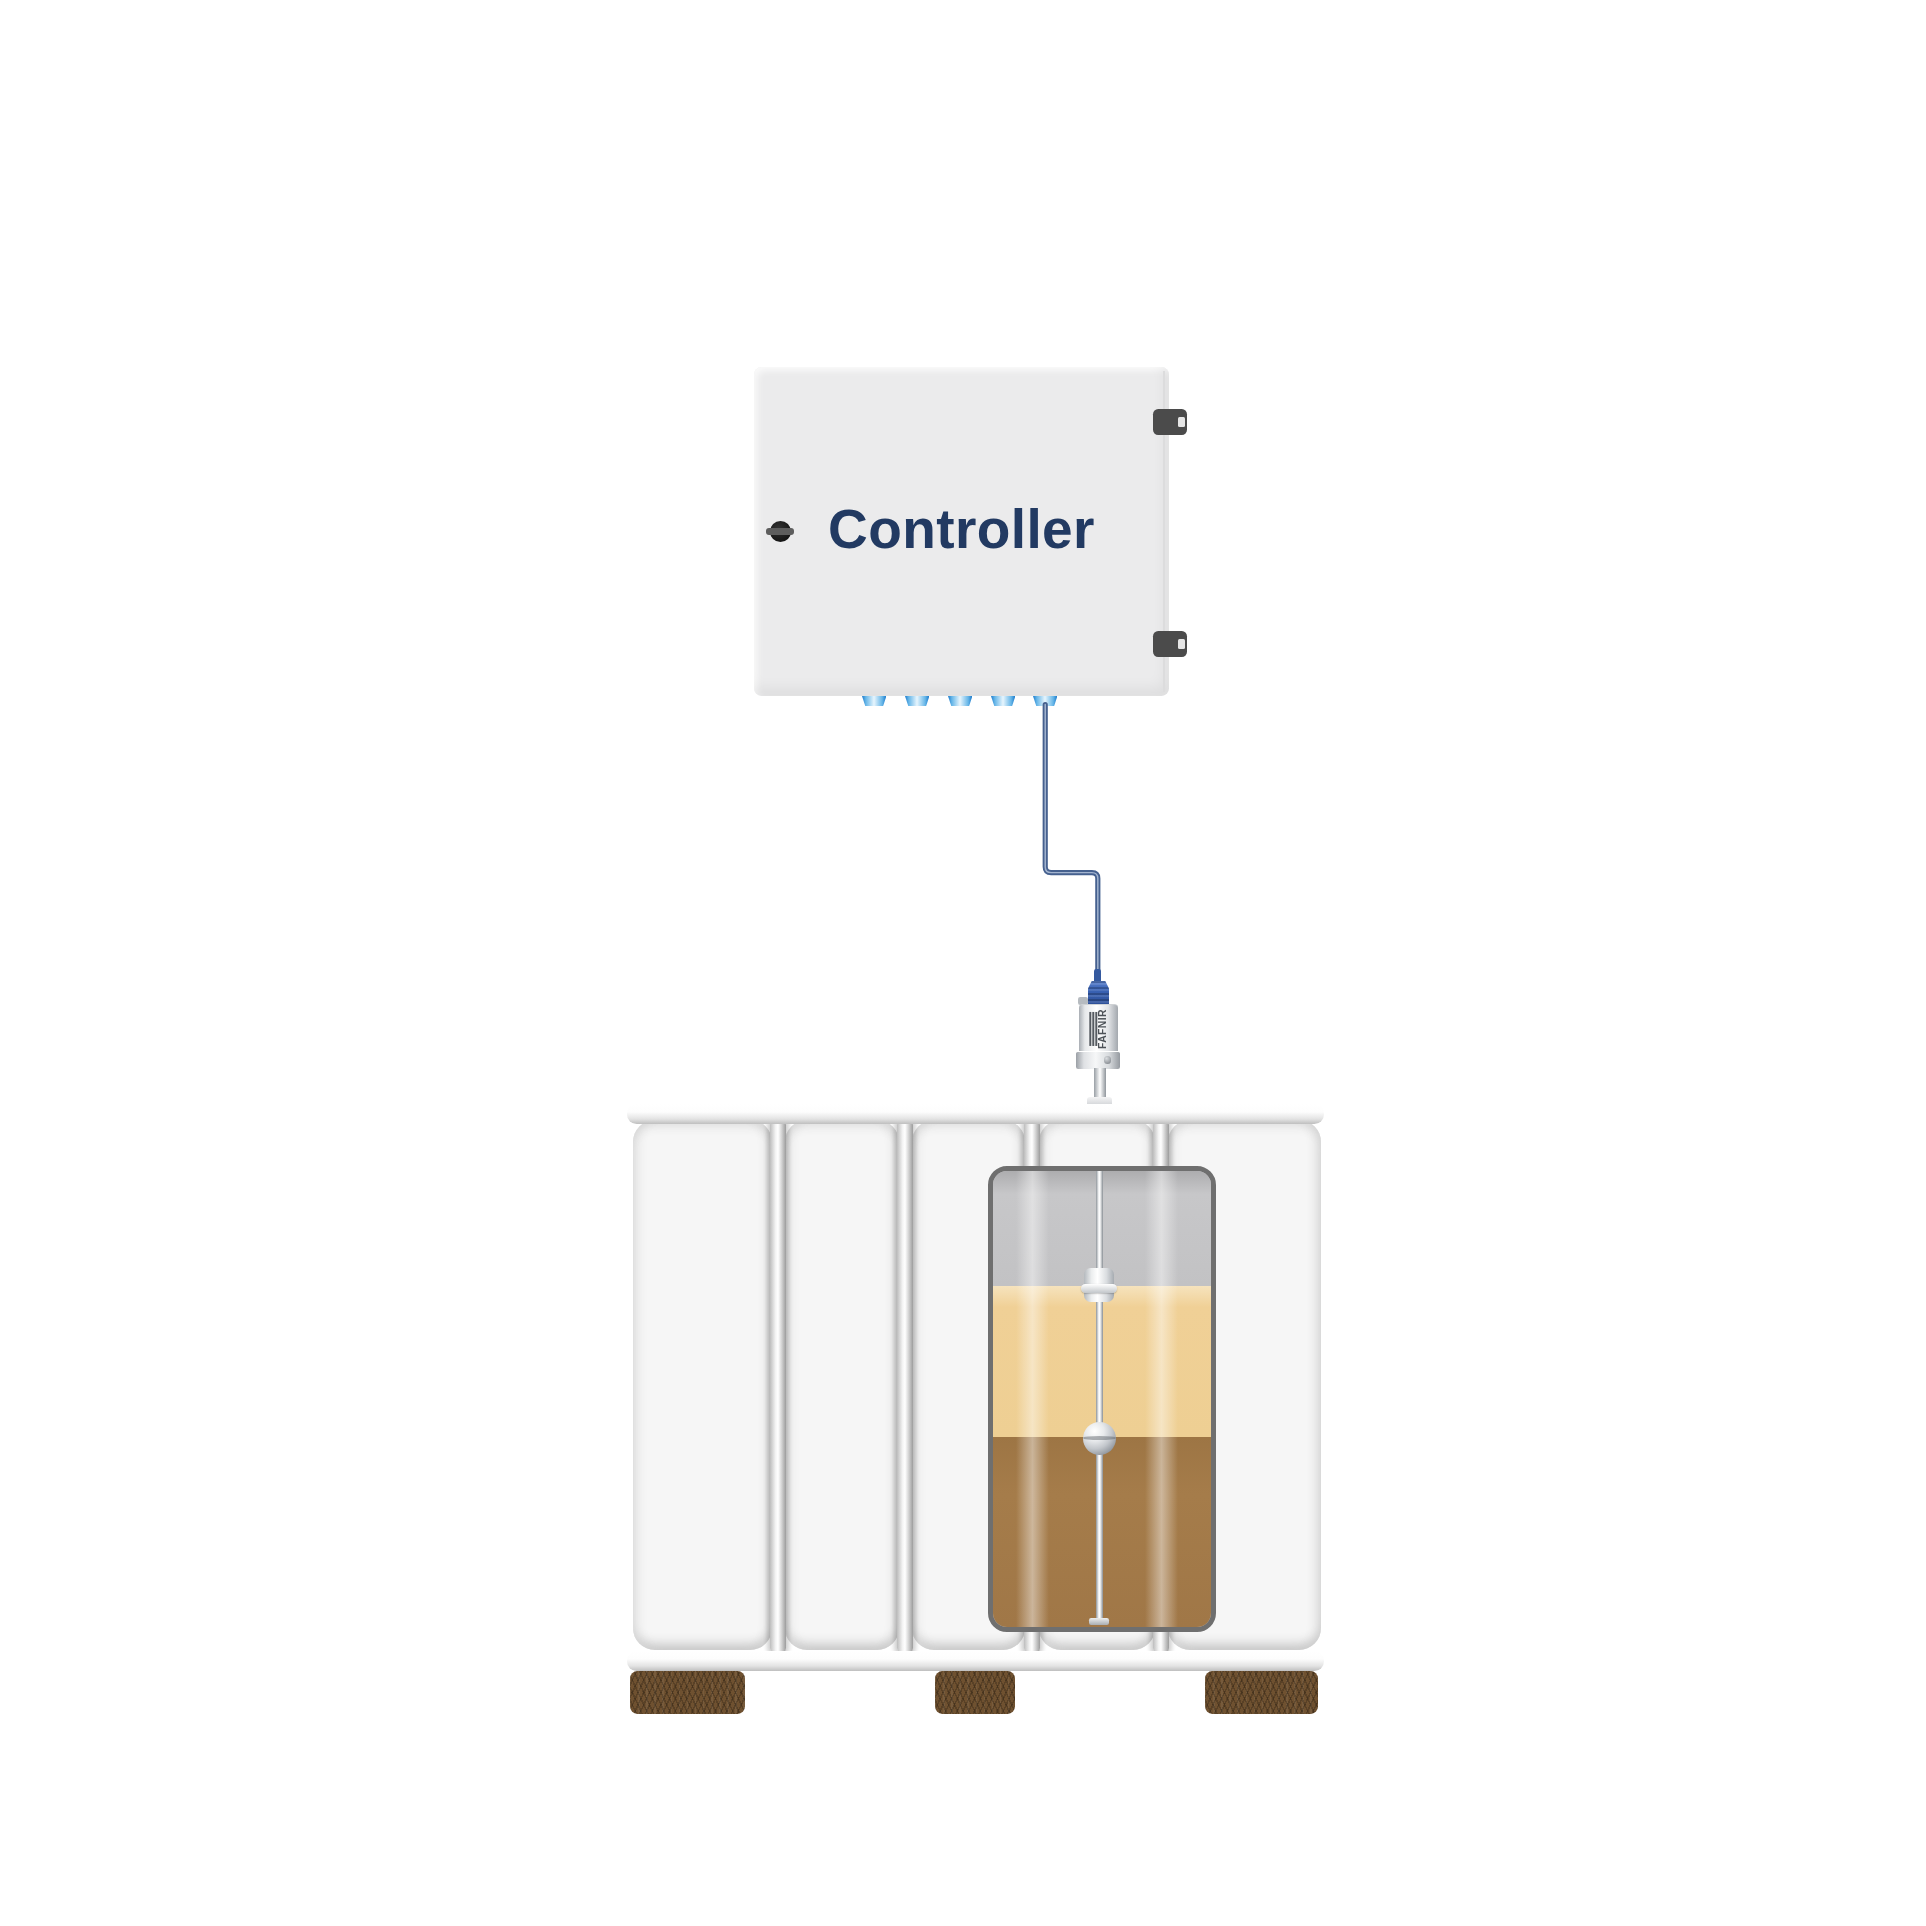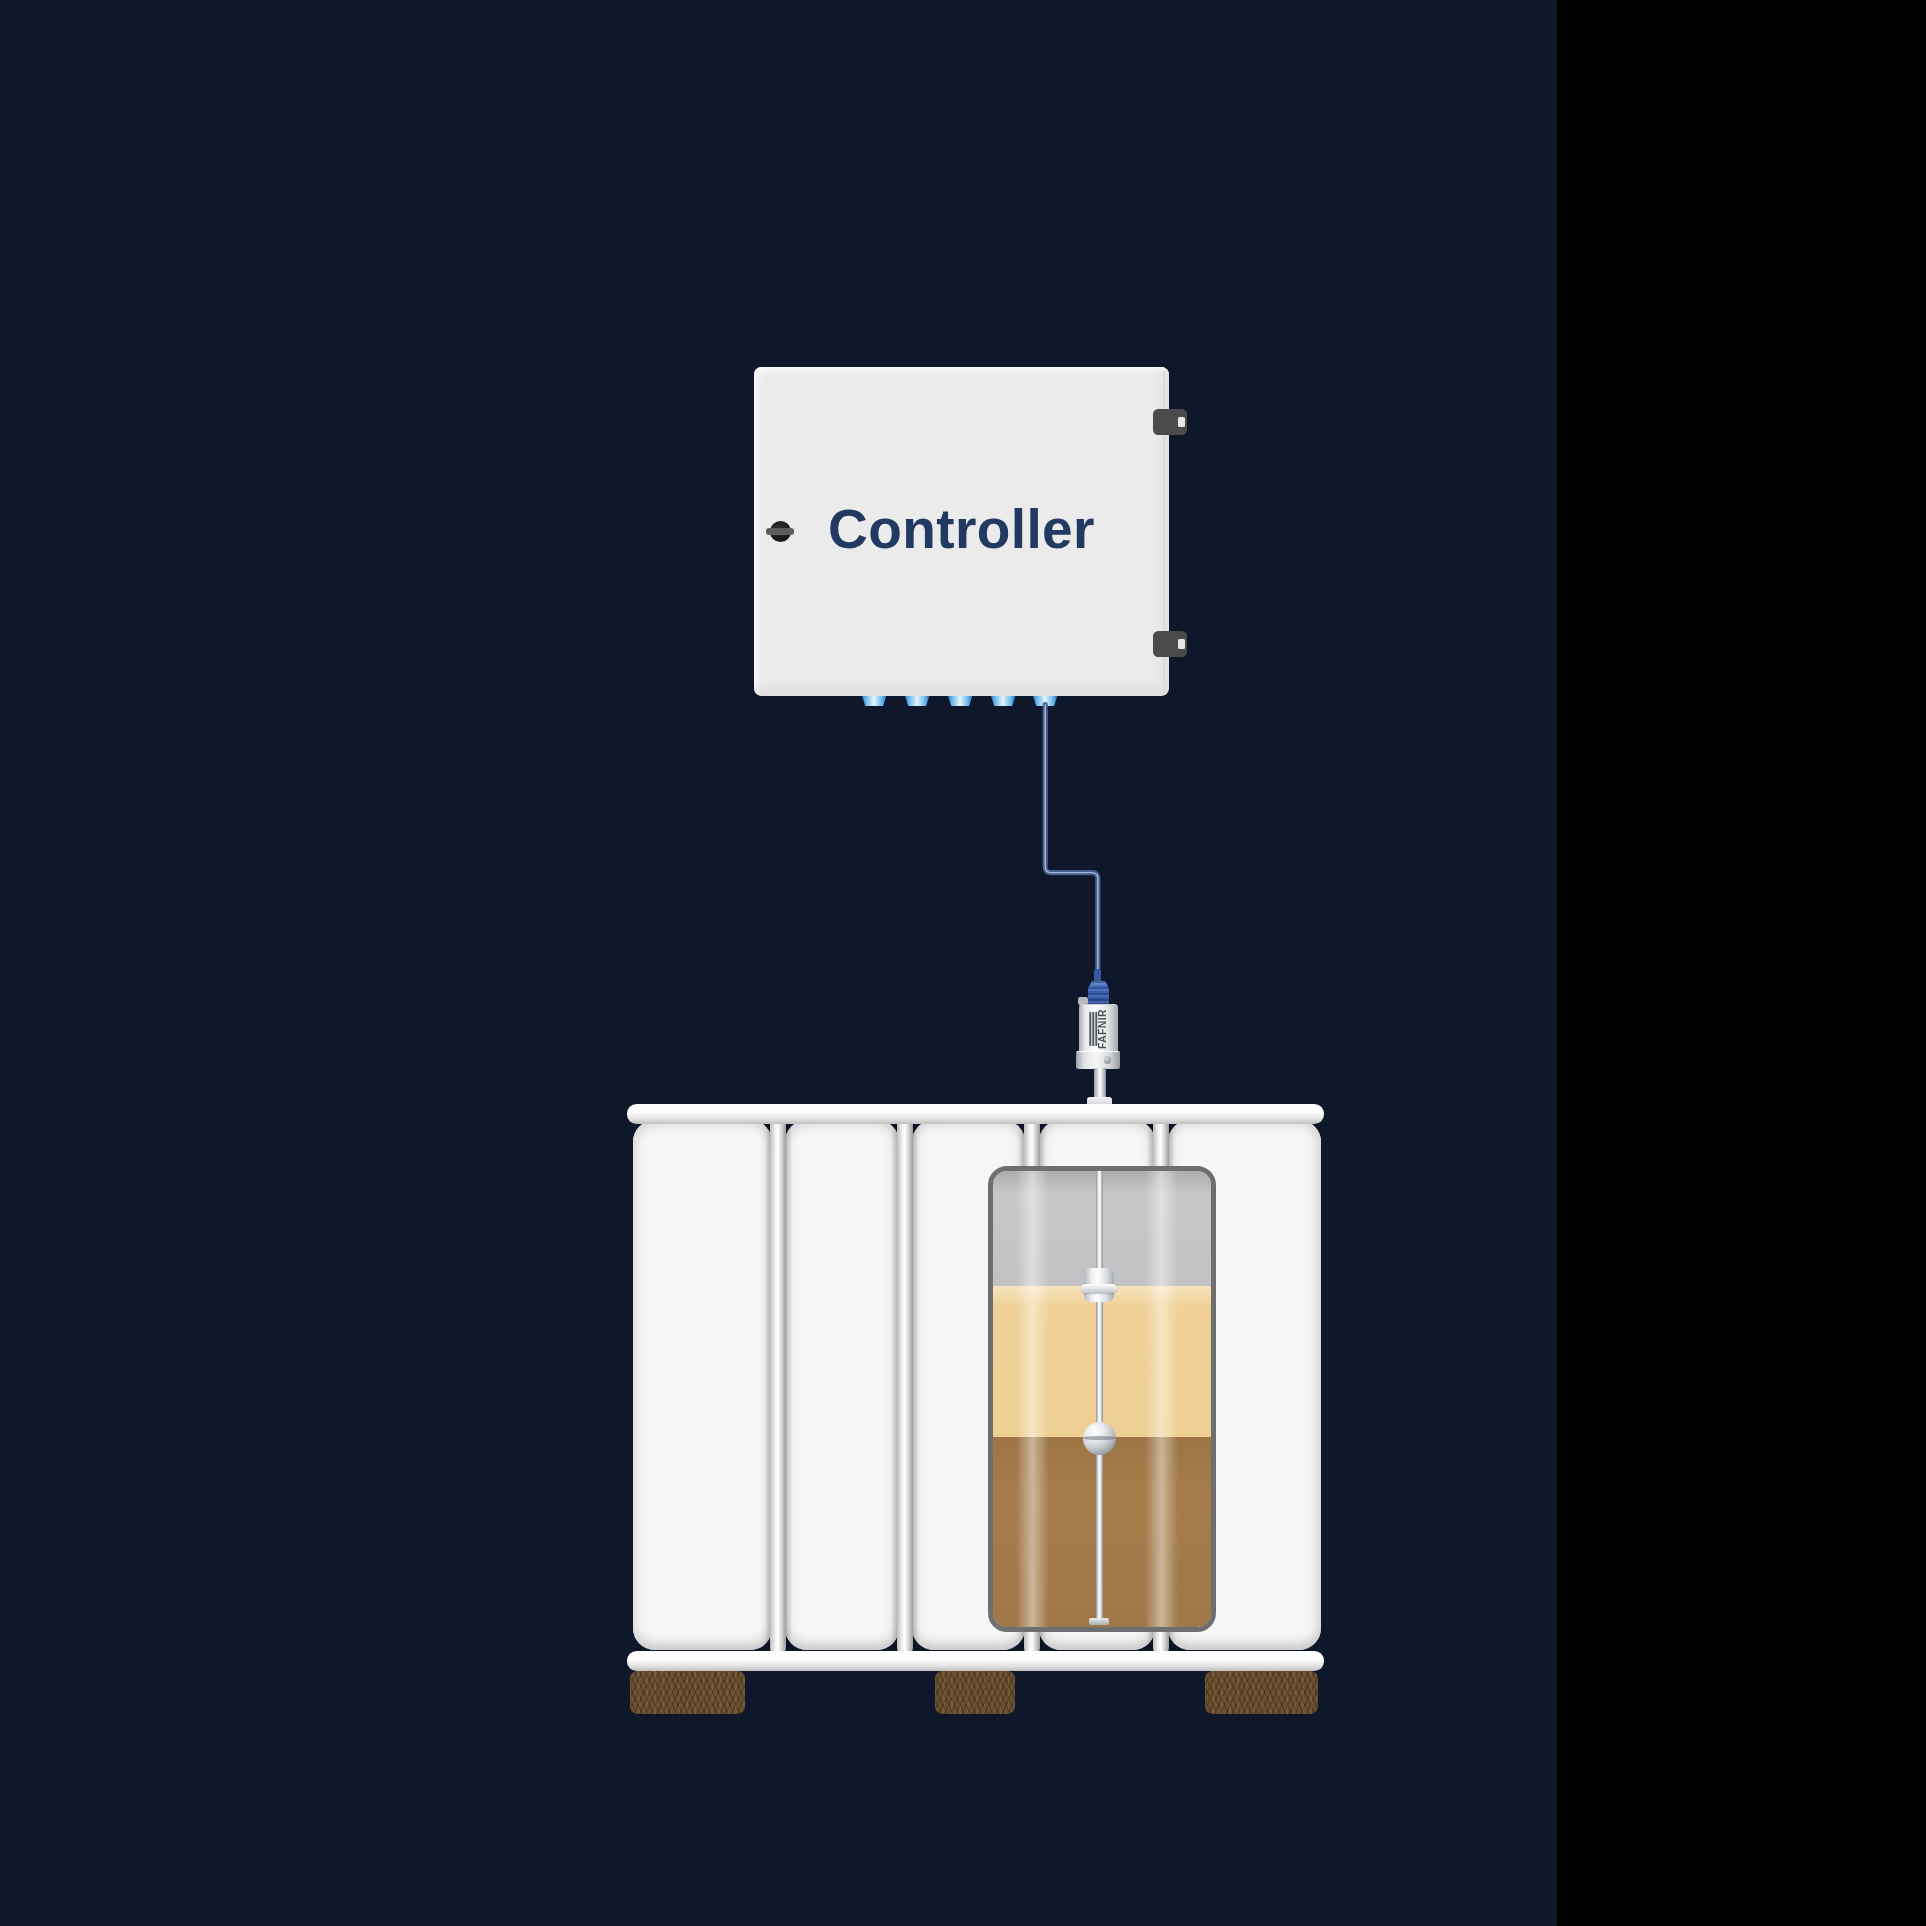--- a/index.html
+++ b/index.html
@@ -1,17 +1,17 @@
 <!DOCTYPE html>
 <html style="font-size:12px"><head>
 <meta charset="utf-8">
 <style>
   html,body{margin:0;padding:0;background:#000;}
   #stage{
-    position:relative;width:1557px;height:1926px;background:#0f172a;overflow:hidden;
+    position:relative;width:1926px;height:1926px;background:#ffffff;overflow:hidden;
     font-family:"Liberation Sans", sans-serif;
   }
   
   .controller-box{
     position:absolute;left:754px;top:367px;width:415px;height:329px;
     background:#ebebec;border-radius:7.4px;
     box-shadow:inset -4.4px -7.4px 13.3px rgba(0,0,0,0.06), inset 3px 3px 7.4px rgba(255,255,255,0.9);
   }
   .door-seam{
     position:absolute;left:409px;top:4.4px;bottom:4.4px;width:1.5px;background:#dcdcdd;

